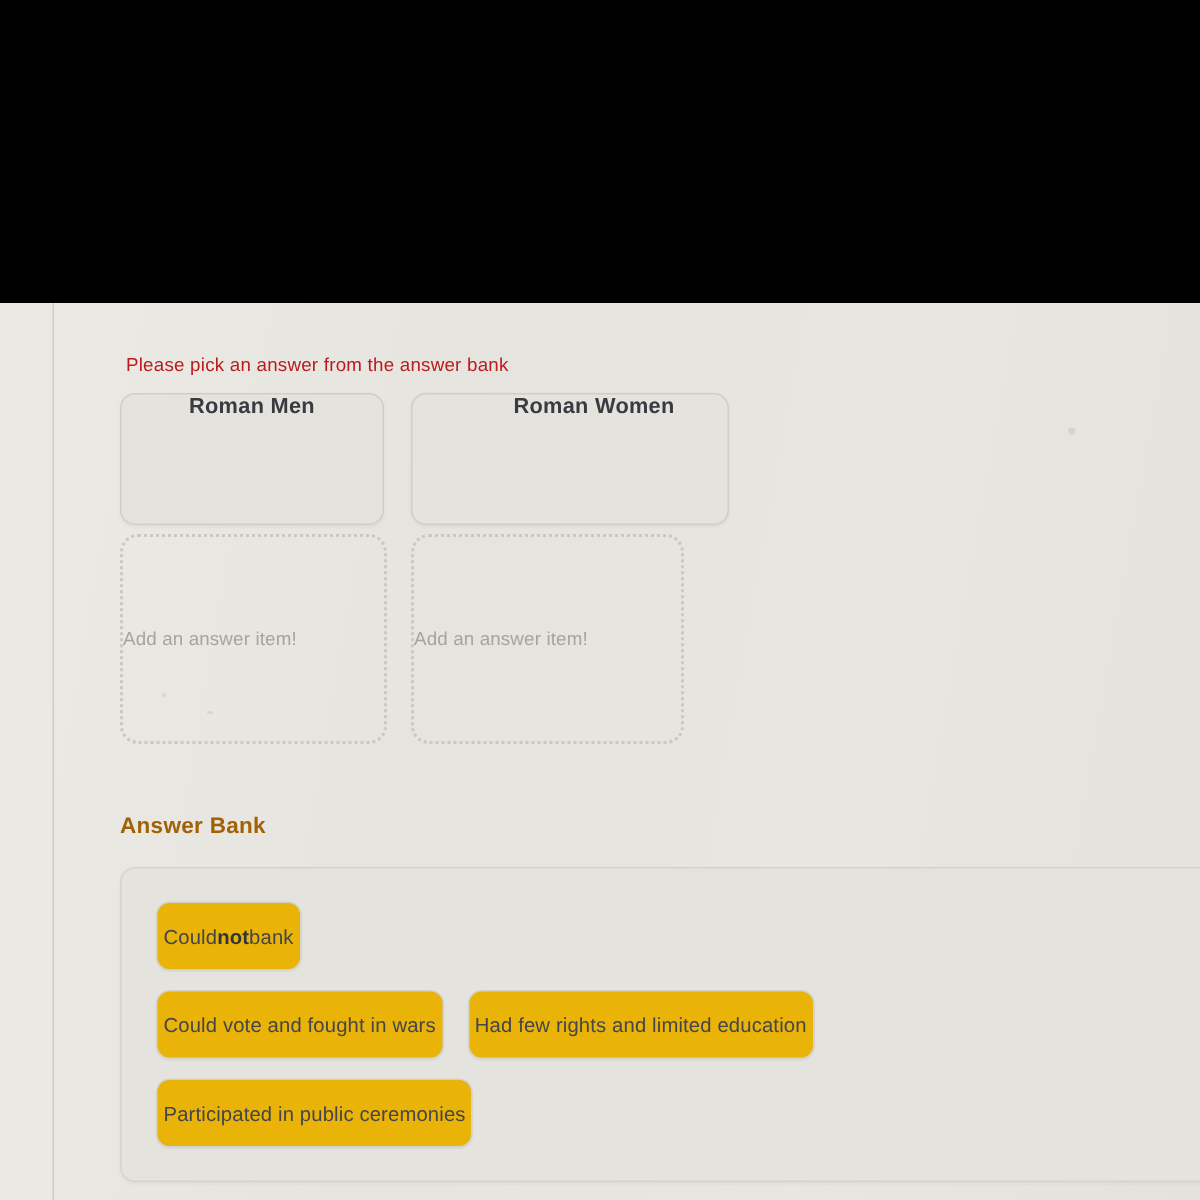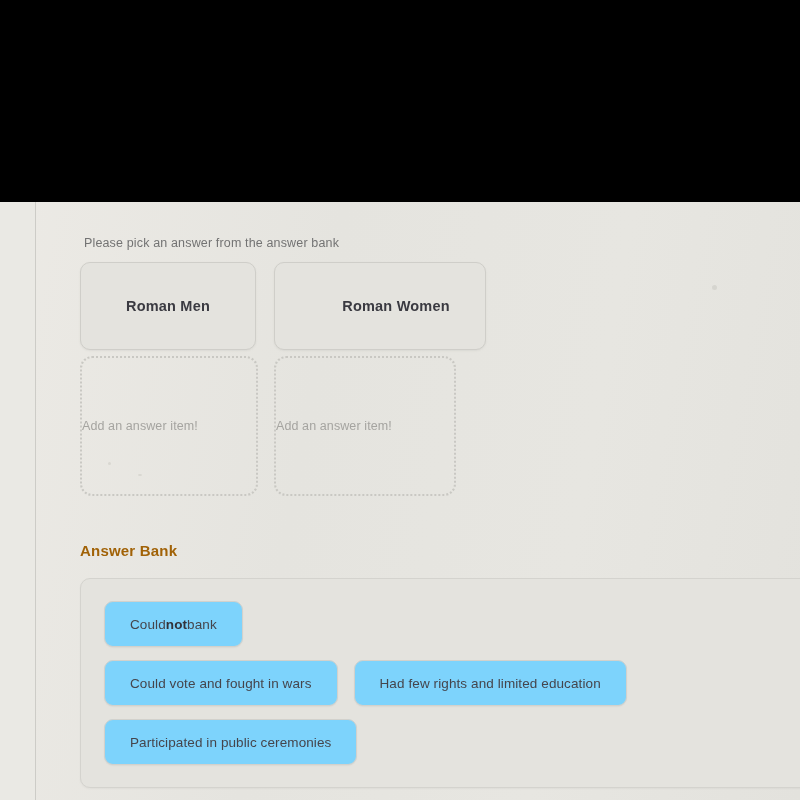--- a/index.html
+++ b/index.html
@@ -58,35 +58,34 @@
     background: #cdccc7;
   }
 
   
   .prompt-line {
     position: absolute;
     left: 84px;
     top: 236px;
     font-size: 12.5px;
     letter-spacing: .15px;
-    color: #737373;
+    color: #b91c1c;
     white-space: nowrap;
   }
 
   
   .cat-card {
     position: absolute;
     top: 262px;
     height: 86px;
     background: #e4e3de;
     border: 1px solid #cfcec9;
     border-radius: 10px;
     box-shadow: 0 1px 2px rgba(120,118,112,0.10);
     display: flex;
-    align-items: center;
     justify-content: center;
   }
   .cat-card .cat-label {
     font-size: 14.5px;
     font-weight: bold;
     color: #3a3a41;
     letter-spacing: .2px;
   }
   #cat-card-0 { left: 80px;  width: 174px; }
   #cat-card-1 { left: 274px; width: 178px; padding-left: 32px; }
@@ -146,23 +145,23 @@
     align-items: flex-start;
     margin-bottom: 13px;
     white-space: nowrap;
   }
 
   .chip {
     display: inline-flex;
     align-items: center;
     justify-content: center;
     height: 44px;
-    padding: 0 25px;
+    padding: 0 4px;
     margin-right: 16px;
-    background: #7dd3fc;
+    background: #eab308;
     border: 1px solid #d2d1cc;
     border-radius: 9px;
     box-shadow: 0 1px 1px rgba(120,118,112,0.08);
     font-size: 13.5px;
     color: #45454c;
     letter-spacing: .1px;
     white-space: nowrap;
   }
   .chip b { font-weight: bold; color: #33333a; }
 

